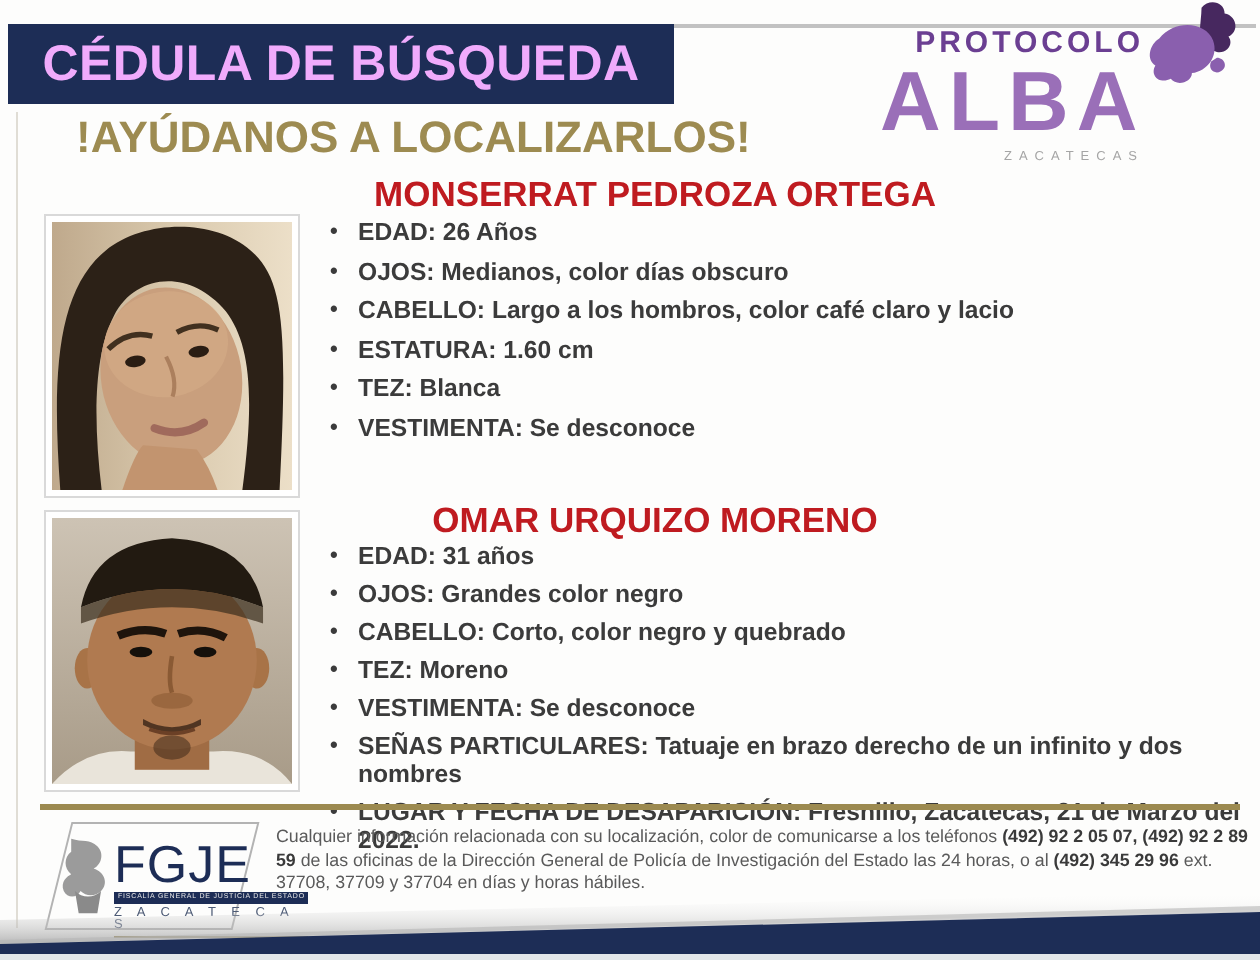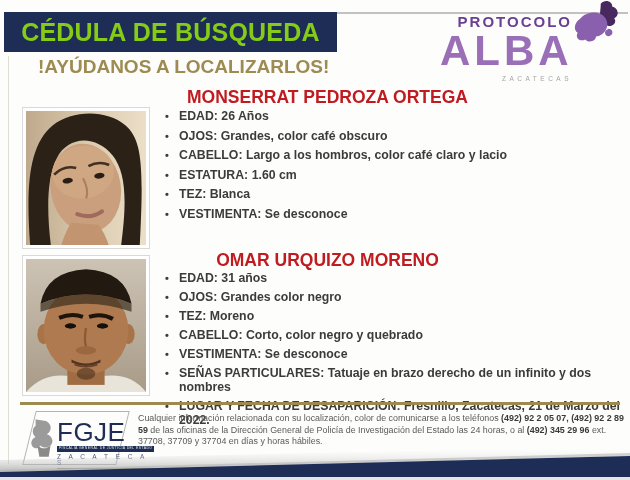--- a/index.html
+++ b/index.html
@@ -5,32 +5,32 @@
 <style>
   html,body{margin:0;padding:0;}
   body{
     width:630px;height:480px;position:relative;overflow:hidden;
     background:#fdfdfc;font-family:"Liberation Sans",sans-serif;
   }
   .left-edge{position:absolute;left:8px;top:56px;bottom:16px;width:1px;background:#e0ddd5;}
   
   .banner{
     position:absolute;left:4px;top:12px;width:333px;height:40px;
-    background:#1d2d56;color:#84cc16;display:flex;align-items:center;justify-content:center;
+    background:#1d2d56;color:#f0abfc;display:flex;align-items:center;justify-content:center;
     font-weight:bold;font-size:25px;letter-spacing:0.2px;
   }
   .top-line{position:absolute;left:337px;top:12px;right:2px;height:2px;background:#c2c2c2;}
   .alba{position:absolute;top:14px;right:58px;width:132px;text-align:right;line-height:1;}
   .alba-protocolo{color:#6b3f92;font-weight:bold;font-size:15px;letter-spacing:2px;white-space:nowrap;}
   .alba-name{color:#9a6fb8;font-weight:bold;font-size:42px;letter-spacing:4px;margin-top:1px;}
   .alba-state{color:#a5a5a5;font-size:6.5px;letter-spacing:3.5px;margin-top:4px;}
   .butterfly{position:absolute;top:0;right:6px;}
   .headline{
     position:absolute;left:38px;top:56px;width:300px;
-    color:#9d8b51;font-weight:bold;font-size:19px;white-space:nowrap;
+    color:#9d8b51;font-weight:bold;font-size:22px;white-space:nowrap;
   }
   
   .photo{
     position:absolute;left:22px;width:128px;background:#ffffff;
     border:1px solid #d9d9d9;padding:3px;box-sizing:border-box;
   }
   .photo-1{top:107px;height:142px;}
   .photo-2{top:255px;height:141px;}
   .photo svg{display:block;width:100%;height:100%;}
   
@@ -111,21 +111,21 @@
       <ellipse cx="73" cy="66" rx="5" ry="2.8" fill="#2a1d13"></ellipse>
       <path d="M57,66 q4,12 0,20" stroke="#ab7f5d" stroke-width="2" fill="none"></path>
       <path d="M46,100 q12,7 24,1" stroke="#a06a5c" stroke-width="4" fill="none" stroke-linecap="round"></path>
     </g>
     <path d="M34,132 q6,-18 10,-22 l26,2 q6,8 10,20 Z" fill="#c2946f"></path>
   </svg>
 </div>
 <div class="person-name name-1">MONSERRAT PEDROZA ORTEGA</div>
 <ul class="details details-1">
   <li>EDAD: 26 Años</li>
-  <li>OJOS: Grandes, color café obscuro</li>
+  <li>OJOS: Medianos, color días obscuro</li>
   <li>CABELLO: Largo a los hombros, color café claro y lacio</li>
   <li>ESTATURA: 1.60 cm</li>
   <li>TEZ: Blanca</li>
   <li>VESTIMENTA: Se desconoce</li>
 </ul>
 
 <div class="photo photo-2">
   <svg viewBox="0 0 116 131" preserveAspectRatio="none">
     <defs>
       <linearGradient id="mbg" x1="0" y1="0" x2="0" y2="1">
@@ -149,22 +149,22 @@
     <ellipse cx="58" cy="90" rx="10" ry="4" fill="#8f5e36" opacity="0.65"></ellipse>
     <path d="M44,99 q14,8 28,0 l0,3 q-14,7 -28,0 Z" fill="#40291a" opacity="0.85"></path>
     <path d="M47,104 q11,4 22,0" stroke="#6b4026" stroke-width="1.8" fill="none"></path>
     <ellipse cx="58" cy="113" rx="9" ry="6" fill="#40291a" opacity="0.55"></ellipse>
   </svg>
 </div>
 <div class="person-name name-2">OMAR URQUIZO MORENO</div>
 <ul class="details details-2">
   <li>EDAD: 31 años</li>
   <li>OJOS: Grandes color negro</li>
+  <li>CABELLO: Corto, color negro y quebrado</li>
   <li>TEZ: Moreno</li>
-  <li>CABELLO: Corto, color negro y quebrado</li>
   <li>VESTIMENTA: Se desconoce</li>
   <li>SEÑAS PARTICULARES: Tatuaje en brazo derecho de un infinito y dos nombres</li>
   <li>LUGAR Y FECHA DE DESAPARICIÓN: Fresnillo, Zacatecas, 21 de Marzo del 2022.</li>
 </ul>
 
 <div class="gold-rule"></div>
 
 <div class="fgje">
   <div class="fgje-frame"></div>
   <svg class="fgje-crest" width="28" height="44" viewBox="0 0 30 44">

